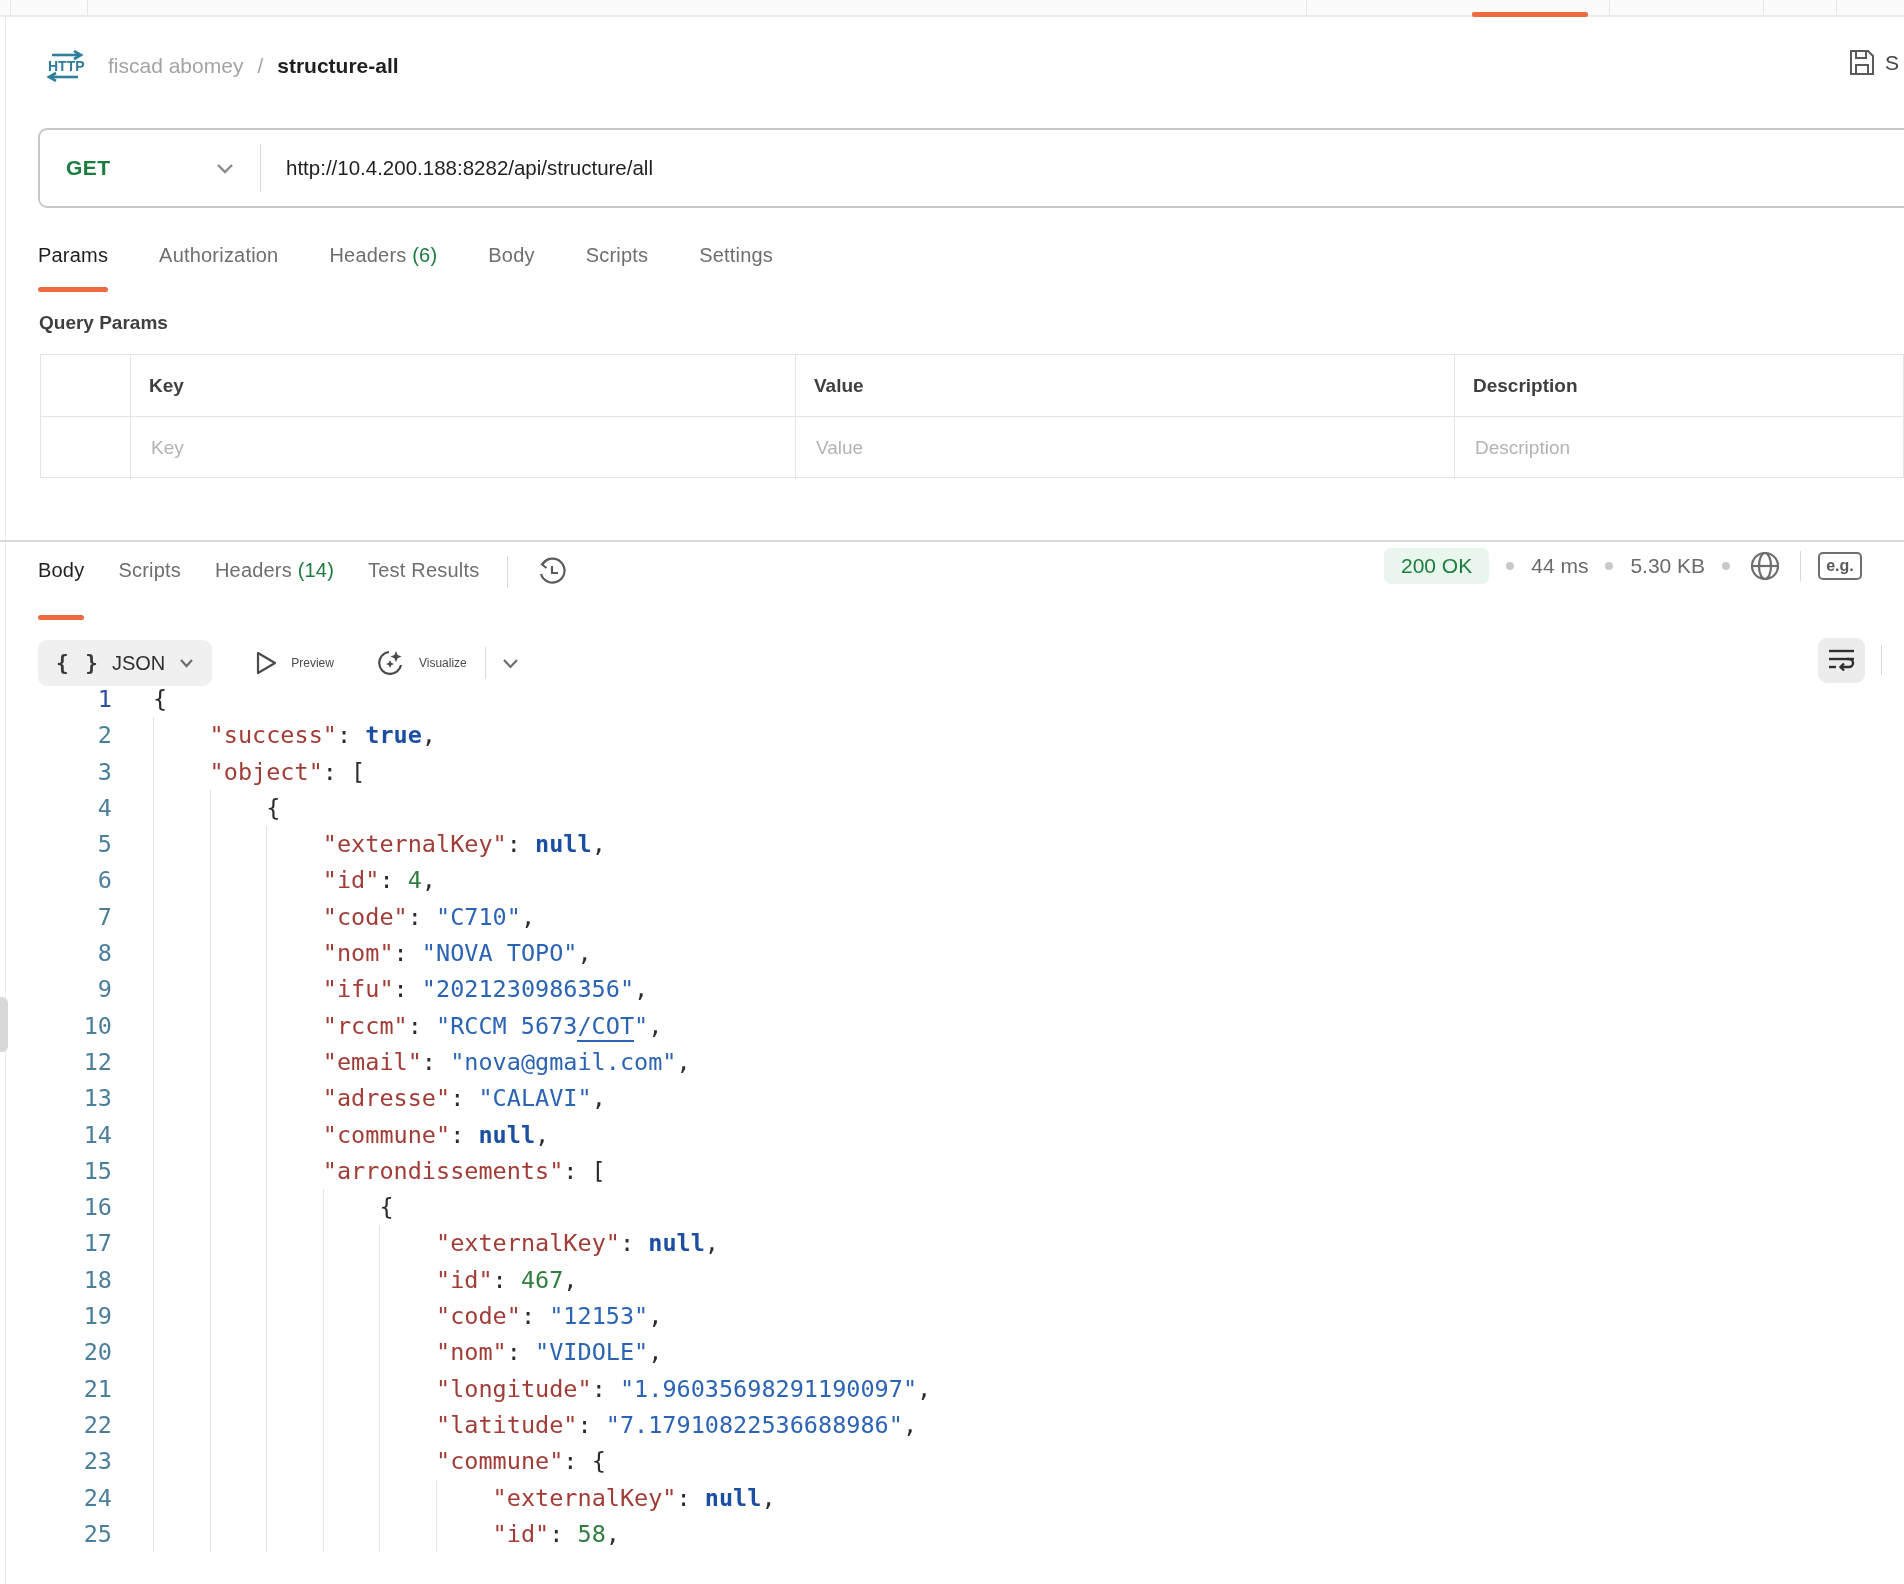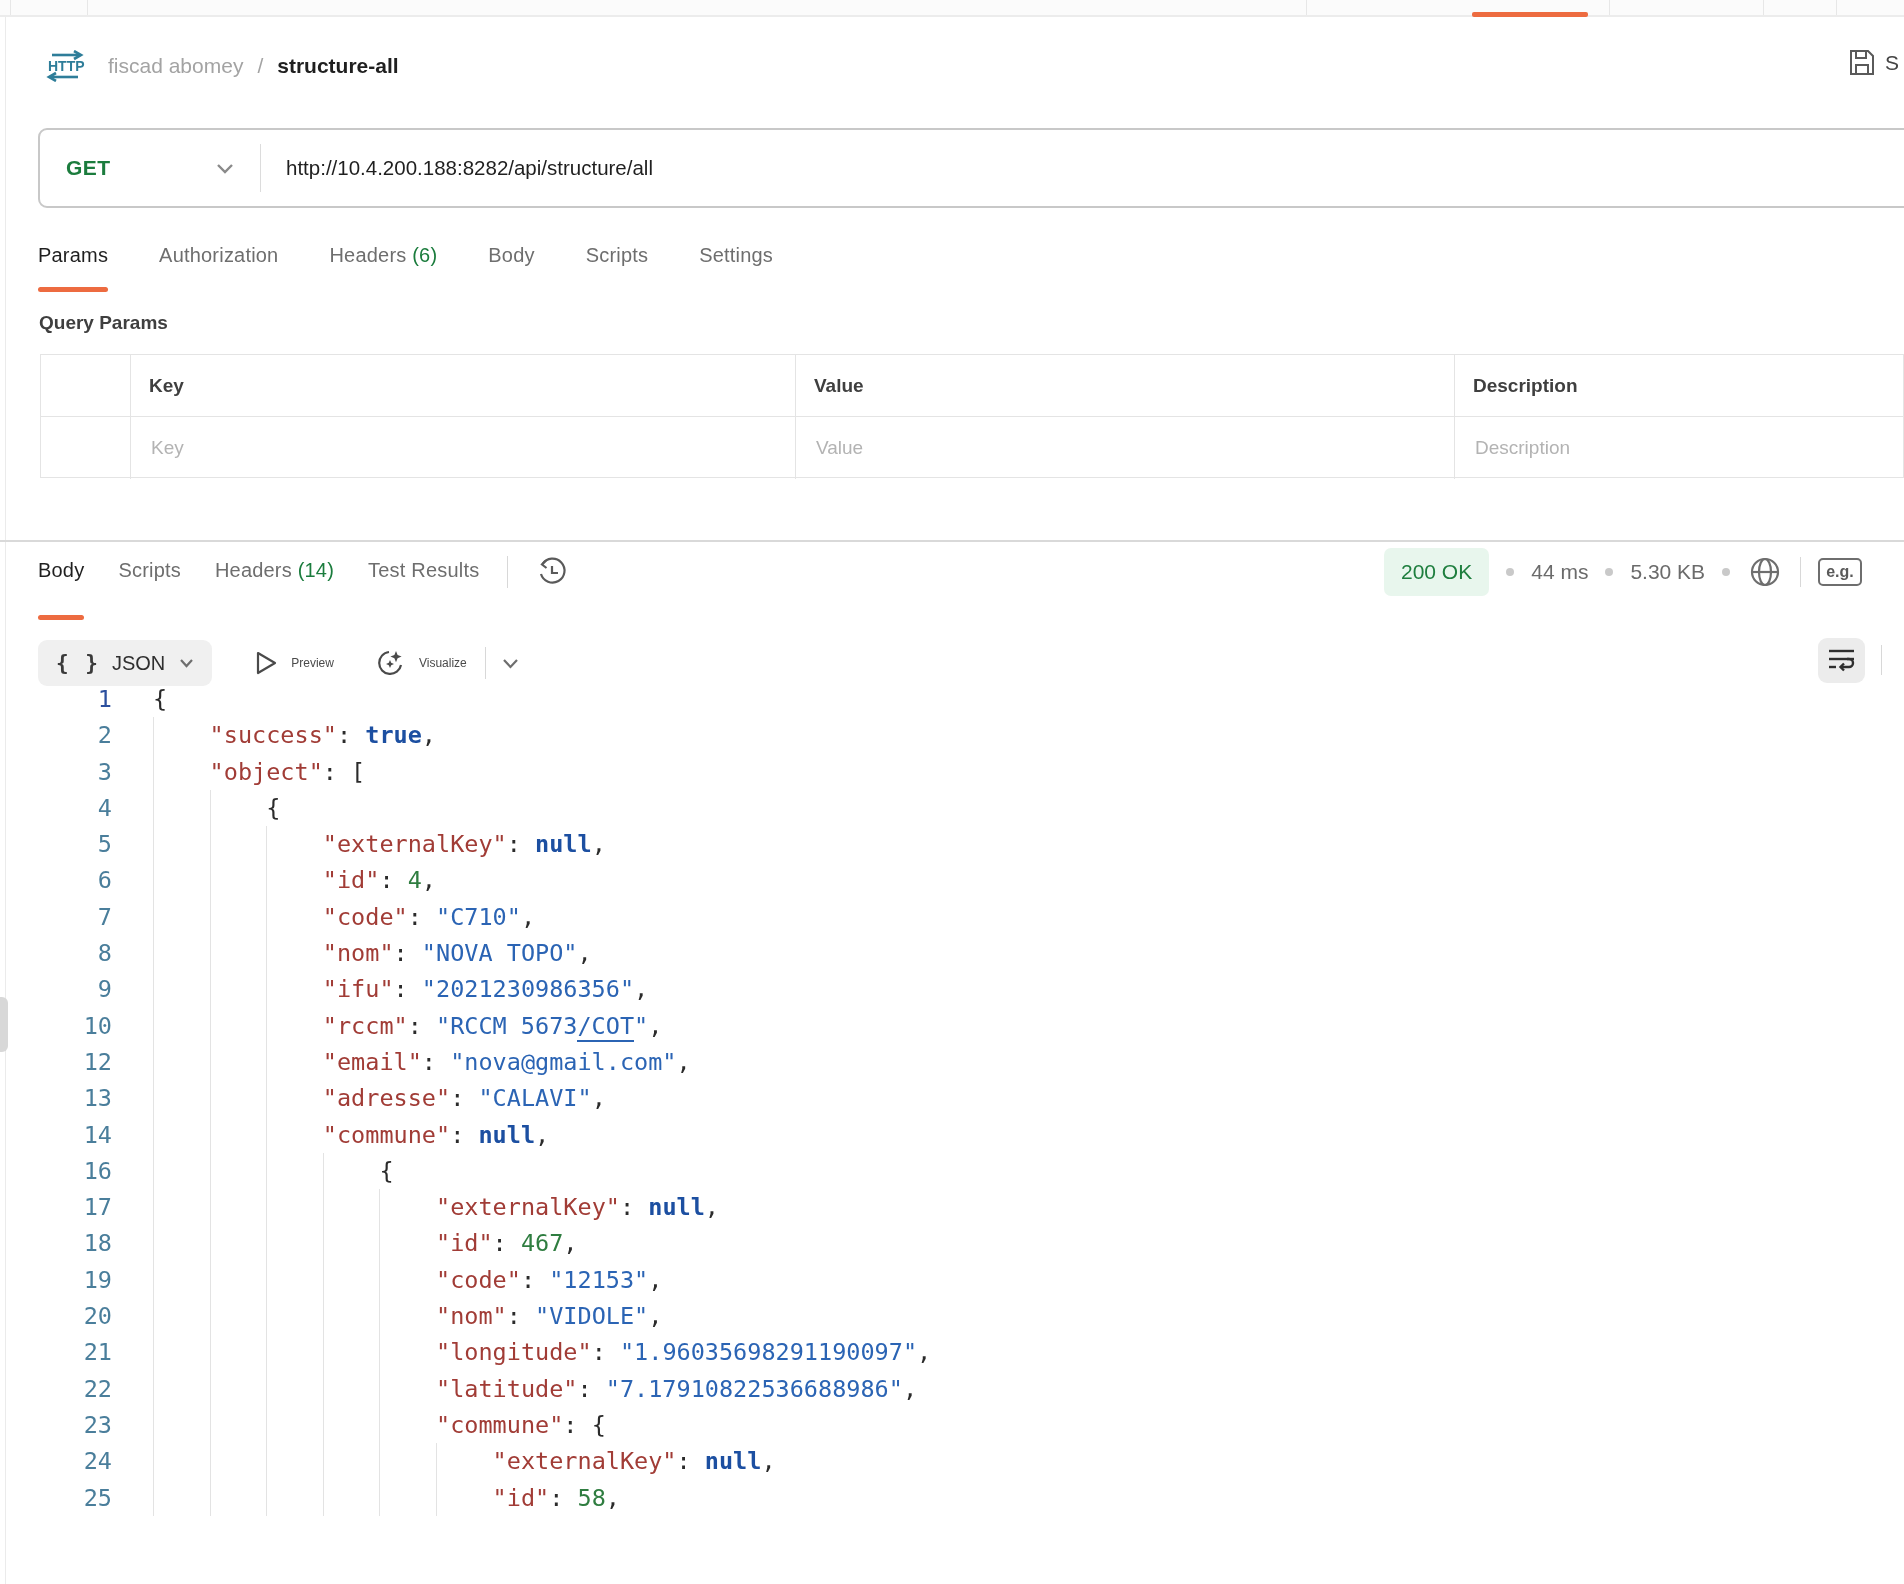--- a/index.html
+++ b/index.html
@@ -51,21 +51,21 @@
 
   .section-divider{position:absolute;left:0;top:540px;width:1904px;height:2px;background:#d9d9d9;}
 
   
   .resp-tabs{position:absolute;left:38px;top:556px;display:flex;gap:34px;align-items:center;}
   .resp-tabs .tab.active .tab-underline{top:56px;}
   .rt-sep{width:1px;height:32px;background:#d8d8d8;margin-left:-6px;}
   .history-icon{width:32px;height:32px;margin-left:-6px;cursor:pointer;}
 
   .resp-meta{position:absolute;left:1384px;top:548px;display:flex;align-items:center;gap:17px;}
-  .status-badge{background:#e8f6ed;color:#1e7e3e;font-size:21px;padding:12px 17px;border-radius:7px;white-space:nowrap;}
+  .status-badge{background:#e8f6ed;color:#1e7e3e;font-size:21px;padding:6px 17px;border-radius:7px;white-space:nowrap;}
   .meta-dot{width:8px;height:8px;border-radius:50%;background:#c9c9c9;}
   .meta-text{color:#6b6b6b;font-size:21px;white-space:nowrap;}
   .globe-icon{width:36px;height:36px;}
   .meta-sep{width:1px;height:30px;background:#d8d8d8;}
   .eg-box{border:2px solid #6e6e6e;border-radius:5px;color:#5a5a5a;font-size:16px;font-weight:700;padding:3px 6px;cursor:pointer;}
 
   
   .resp-actions{position:absolute;left:38px;top:640px;display:flex;align-items:center;}
   .fmt-pill{display:flex;align-items:center;background:#f0f0f0;border-radius:9px;height:46px;padding:0 18px;cursor:pointer;}
   .braces{font-size:21px;color:#3a3a3a;font-weight:700;letter-spacing:2px;margin-right:12px;font-family:"DejaVu Sans Mono",monospace;}
@@ -263,20 +263,21 @@
         <div class="cl"><span class="ln">4</span><span class="guide" style="left: 153px;"></span><span class="guide" style="left: 209.6px;"></span><span class="lc" style="left: 266.2px;"><span class="tk-p">{</span></span></div>
         <div class="cl"><span class="ln">5</span><span class="guide" style="left: 153px;"></span><span class="guide" style="left: 209.6px;"></span><span class="guide" style="left: 266.2px;"></span><span class="lc" style="left: 322.8px;"><span class="tk-k">"externalKey"</span><span class="tk-p">: </span><span class="tk-b">null</span><span class="tk-p">,</span></span></div>
         <div class="cl"><span class="ln">6</span><span class="guide" style="left: 153px;"></span><span class="guide" style="left: 209.6px;"></span><span class="guide" style="left: 266.2px;"></span><span class="lc" style="left: 322.8px;"><span class="tk-k">"id"</span><span class="tk-p">: </span><span class="tk-n">4</span><span class="tk-p">,</span></span></div>
         <div class="cl"><span class="ln">7</span><span class="guide" style="left: 153px;"></span><span class="guide" style="left: 209.6px;"></span><span class="guide" style="left: 266.2px;"></span><span class="lc" style="left: 322.8px;"><span class="tk-k">"code"</span><span class="tk-p">: </span><span class="tk-s">"C710"</span><span class="tk-p">,</span></span></div>
         <div class="cl"><span class="ln">8</span><span class="guide" style="left: 153px;"></span><span class="guide" style="left: 209.6px;"></span><span class="guide" style="left: 266.2px;"></span><span class="lc" style="left: 322.8px;"><span class="tk-k">"nom"</span><span class="tk-p">: </span><span class="tk-s">"NOVA TOPO"</span><span class="tk-p">,</span></span></div>
         <div class="cl"><span class="ln">9</span><span class="guide" style="left: 153px;"></span><span class="guide" style="left: 209.6px;"></span><span class="guide" style="left: 266.2px;"></span><span class="lc" style="left: 322.8px;"><span class="tk-k">"ifu"</span><span class="tk-p">: </span><span class="tk-s">"2021230986356"</span><span class="tk-p">,</span></span></div>
         <div class="cl"><span class="ln">10</span><span class="guide" style="left: 153px;"></span><span class="guide" style="left: 209.6px;"></span><span class="guide" style="left: 266.2px;"></span><span class="lc" style="left: 322.8px;"><span class="tk-k">"rccm"</span><span class="tk-p">: </span><span class="tk-s">"RCCM 5673</span><span class="tk-u">/COT</span><span class="tk-s">"</span><span class="tk-p">,</span></span></div>
         <div class="cl"><span class="ln">12</span><span class="guide" style="left: 153px;"></span><span class="guide" style="left: 209.6px;"></span><span class="guide" style="left: 266.2px;"></span><span class="lc" style="left: 322.8px;"><span class="tk-k">"email"</span><span class="tk-p">: </span><span class="tk-s">"nova@gmail.com"</span><span class="tk-p">,</span></span></div>
         <div class="cl"><span class="ln">13</span><span class="guide" style="left: 153px;"></span><span class="guide" style="left: 209.6px;"></span><span class="guide" style="left: 266.2px;"></span><span class="lc" style="left: 322.8px;"><span class="tk-k">"adresse"</span><span class="tk-p">: </span><span class="tk-s">"CALAVI"</span><span class="tk-p">,</span></span></div>
         <div class="cl"><span class="ln">14</span><span class="guide" style="left: 153px;"></span><span class="guide" style="left: 209.6px;"></span><span class="guide" style="left: 266.2px;"></span><span class="lc" style="left: 322.8px;"><span class="tk-k">"commune"</span><span class="tk-p">: </span><span class="tk-b">null</span><span class="tk-p">,</span></span></div>
+        <div class="cl"><span class="ln">15</span><span class="guide" style="left: 153px;"></span><span class="guide" style="left: 209.6px;"></span><span class="guide" style="left: 266.2px;"></span><span class="lc" style="left: 322.8px;"><span class="tk-k">"arrondissements"</span><span class="tk-p">: [</span></span></div>
         <div class="cl"><span class="ln">16</span><span class="guide" style="left: 153px;"></span><span class="guide" style="left: 209.6px;"></span><span class="guide" style="left: 266.2px;"></span><span class="guide" style="left: 322.8px;"></span><span class="lc" style="left: 379.4px;"><span class="tk-p">{</span></span></div>
         <div class="cl"><span class="ln">17</span><span class="guide" style="left: 153px;"></span><span class="guide" style="left: 209.6px;"></span><span class="guide" style="left: 266.2px;"></span><span class="guide" style="left: 322.8px;"></span><span class="guide" style="left: 379.4px;"></span><span class="lc" style="left: 436px;"><span class="tk-k">"externalKey"</span><span class="tk-p">: </span><span class="tk-b">null</span><span class="tk-p">,</span></span></div>
         <div class="cl"><span class="ln">18</span><span class="guide" style="left: 153px;"></span><span class="guide" style="left: 209.6px;"></span><span class="guide" style="left: 266.2px;"></span><span class="guide" style="left: 322.8px;"></span><span class="guide" style="left: 379.4px;"></span><span class="lc" style="left: 436px;"><span class="tk-k">"id"</span><span class="tk-p">: </span><span class="tk-n">467</span><span class="tk-p">,</span></span></div>
         <div class="cl"><span class="ln">19</span><span class="guide" style="left: 153px;"></span><span class="guide" style="left: 209.6px;"></span><span class="guide" style="left: 266.2px;"></span><span class="guide" style="left: 322.8px;"></span><span class="guide" style="left: 379.4px;"></span><span class="lc" style="left: 436px;"><span class="tk-k">"code"</span><span class="tk-p">: </span><span class="tk-s">"12153"</span><span class="tk-p">,</span></span></div>
         <div class="cl"><span class="ln">20</span><span class="guide" style="left: 153px;"></span><span class="guide" style="left: 209.6px;"></span><span class="guide" style="left: 266.2px;"></span><span class="guide" style="left: 322.8px;"></span><span class="guide" style="left: 379.4px;"></span><span class="lc" style="left: 436px;"><span class="tk-k">"nom"</span><span class="tk-p">: </span><span class="tk-s">"VIDOLE"</span><span class="tk-p">,</span></span></div>
         <div class="cl"><span class="ln">21</span><span class="guide" style="left: 153px;"></span><span class="guide" style="left: 209.6px;"></span><span class="guide" style="left: 266.2px;"></span><span class="guide" style="left: 322.8px;"></span><span class="guide" style="left: 379.4px;"></span><span class="lc" style="left: 436px;"><span class="tk-k">"longitude"</span><span class="tk-p">: </span><span class="tk-s">"1.96035698291190097"</span><span class="tk-p">,</span></span></div>
         <div class="cl"><span class="ln">22</span><span class="guide" style="left: 153px;"></span><span class="guide" style="left: 209.6px;"></span><span class="guide" style="left: 266.2px;"></span><span class="guide" style="left: 322.8px;"></span><span class="guide" style="left: 379.4px;"></span><span class="lc" style="left: 436px;"><span class="tk-k">"latitude"</span><span class="tk-p">: </span><span class="tk-s">"7.17910822536688986"</span><span class="tk-p">,</span></span></div>
         <div class="cl"><span class="ln">23</span><span class="guide" style="left: 153px;"></span><span class="guide" style="left: 209.6px;"></span><span class="guide" style="left: 266.2px;"></span><span class="guide" style="left: 322.8px;"></span><span class="guide" style="left: 379.4px;"></span><span class="lc" style="left: 436px;"><span class="tk-k">"commune"</span><span class="tk-p">: {</span></span></div>
         <div class="cl"><span class="ln">24</span><span class="guide" style="left: 153px;"></span><span class="guide" style="left: 209.6px;"></span><span class="guide" style="left: 266.2px;"></span><span class="guide" style="left: 322.8px;"></span><span class="guide" style="left: 379.4px;"></span><span class="guide" style="left: 436px;"></span><span class="lc" style="left: 492.6px;"><span class="tk-k">"externalKey"</span><span class="tk-p">: </span><span class="tk-b">null</span><span class="tk-p">,</span></span></div>
         <div class="cl"><span class="ln">25</span><span class="guide" style="left: 153px;"></span><span class="guide" style="left: 209.6px;"></span><span class="guide" style="left: 266.2px;"></span><span class="guide" style="left: 322.8px;"></span><span class="guide" style="left: 379.4px;"></span><span class="guide" style="left: 436px;"></span><span class="lc" style="left: 492.6px;"><span class="tk-k">"id"</span><span class="tk-p">: </span><span class="tk-n">58</span><span class="tk-p">,</span></span></div>

